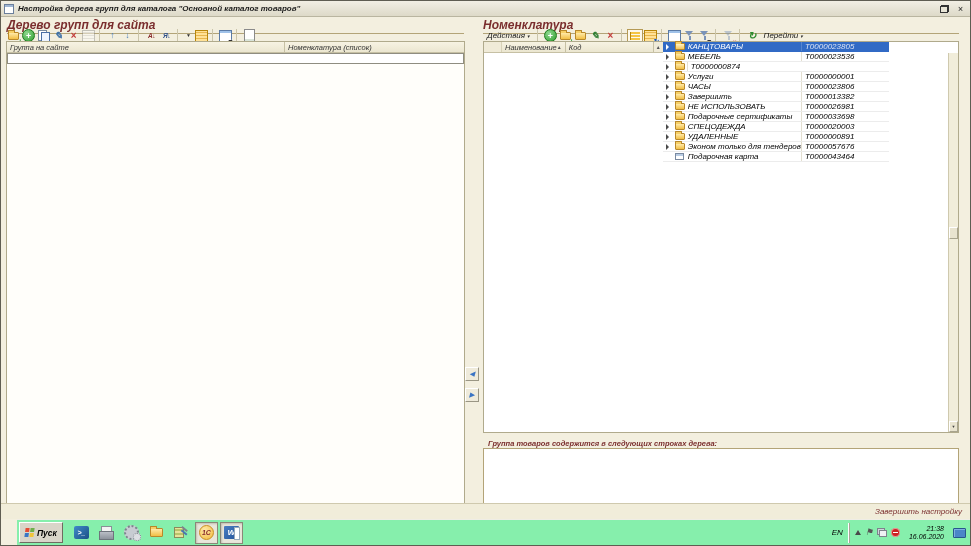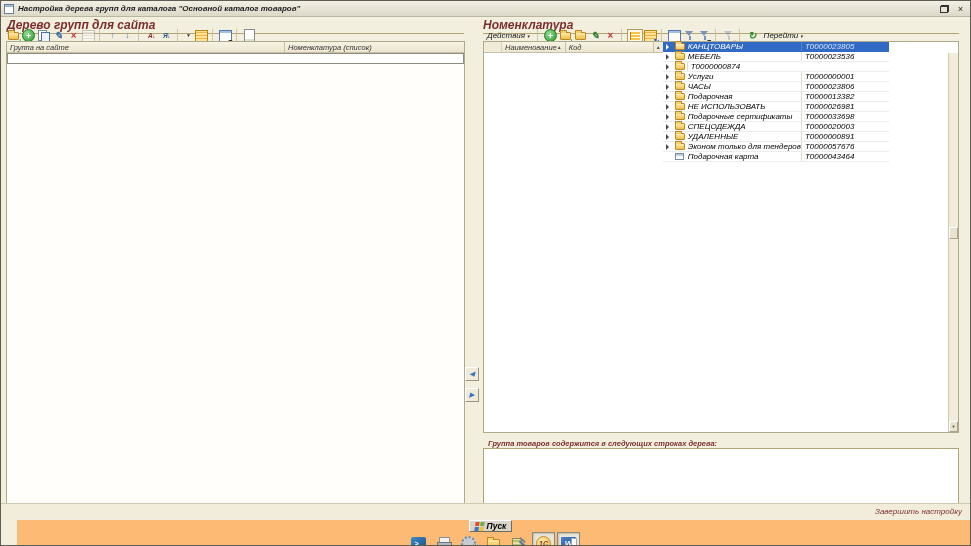--- a/index.html
+++ b/index.html
@@ -77,21 +77,21 @@
   .white-fill{flex:1;background:#fff;margin-right:10px;}
   .vsb{position:absolute;right:0;top:11px;bottom:0;width:10px;background:#f1edda;border-left:1px solid #cfc9ae;}
   .sb-thumb{position:absolute;left:0;right:0;top:174px;height:12px;background:#e9e4d0;border:1px solid;border-color:#fff #a8a48e #a8a48e #fff;}
   .sb-down{position:absolute;left:0;right:0;bottom:0;height:11px;background:#e9e4d0;border:1px solid;border-color:#fff #a8a48e #a8a48e #fff;display:flex;align-items:center;justify-content:center;font-size:4px;color:#444;}
   
   .blabel{position:absolute;left:487px;top:422px;font-size:7.5px;font-weight:bold;color:#7a2e2e;white-space:nowrap;}
   .bbox{position:absolute;left:482px;top:431px;width:476px;height:57px;background:#fff;border:1px solid #b3a478;}
   .formfooter{position:absolute;left:0;right:0;bottom:0;height:16px;background:#f1edda;border-top:1px solid #cfc9ae;display:flex;align-items:center;justify-content:flex-end;padding-right:8px;}
   .finish{font-size:8px;color:#7a2e2e;white-space:nowrap;}
   
-  .taskbar{position:absolute;left:16px;right:0;bottom:0;height:26px;background:#fdba74;border-top:1px solid #efede6;display:flex;align-items:center;padding:0 2px;flex-direction:column;}
+  .taskbar{position:absolute;left:16px;right:0;bottom:0;height:26px;background:#86efac;border-top:1px solid #efede6;display:flex;align-items:center;padding:0 2px;}
   .start{height:21px;display:flex;align-items:center;gap:3px;padding:0 5px;background:#d9d5c9;border:1px solid;border-color:#fff #6e6c60 #6e6c60 #fff;font-weight:bold;font-size:8.5px;color:#000;margin-right:6px;}
   .flag{width:9px;height:9px;display:grid;grid-template-columns:1fr 1fr;grid-template-rows:1fr 1fr;gap:1px;transform:skewX(-8deg);}
   .flag span:nth-child(1){background:#e34b32;} .flag span:nth-child(2){background:#6fae4a;}
   .flag span:nth-child(3){background:#3a76c4;} .flag span:nth-child(4){background:#f0c43a;}
   .tb-app{width:23px;height:22px;display:flex;align-items:center;justify-content:center;margin:0 1px;background:none;border:1px solid transparent;}
   .tb-app.active{border:1px solid #8a8878;background:#e9e6db;box-shadow:inset 1px 1px 2px #c2bfb2;}
   .ai{position:relative;width:16px;height:15px;display:flex;align-items:center;justify-content:center;}
   .ai-ps{background:linear-gradient(135deg,#3f8ac9,#1c4f86);border-radius:2px;color:#fff;font-size:7px;font-weight:bold;width:15px;height:13px;}
   .ai-printer:before{content:"";position:absolute;left:3px;top:1px;width:9px;height:5px;background:#f4f4f4;border:1px solid #8a8f96;}
   .ai-printer:after{content:"";position:absolute;left:1px;top:6px;width:13px;height:7px;background:linear-gradient(#b9bec6,#8d939c);border:1px solid #6e747c;}
@@ -291,21 +291,21 @@
             </span>
     <span class="cell-name">ЧАСЫ</span>
     <span class="cell-code">Т0000023806</span>
   </div>
 
   <div class="trow">
     <span class="exp"></span>
     <span class="ri">
               <span class="fold small"></span>
             </span>
-    <span class="cell-name">Подарочная</span>
+    <span class="cell-name">Завершить</span>
     <span class="cell-code">Т0000013382</span>
   </div>
 
   <div class="trow">
     <span class="exp"></span>
     <span class="ri">
               <span class="fold small"></span>
             </span>
     <span class="cell-name">НЕ ИСПОЛЬЗОВАТЬ</span>
     <span class="cell-code">Т0000026981</span>

